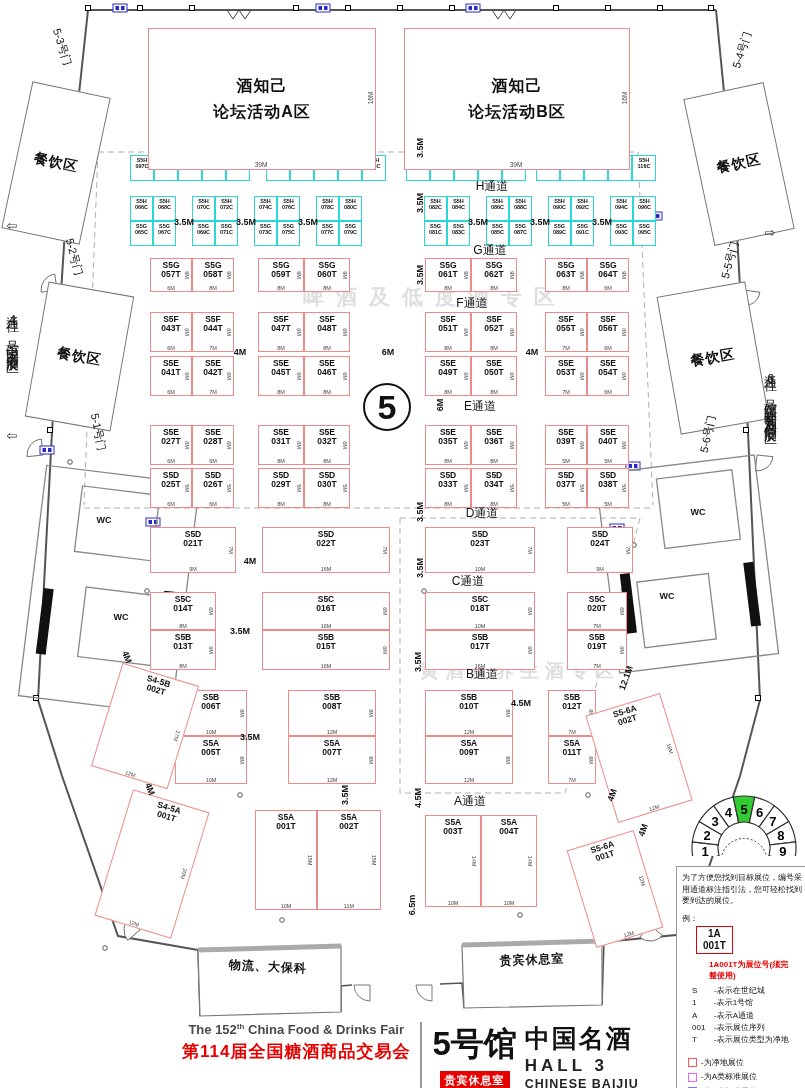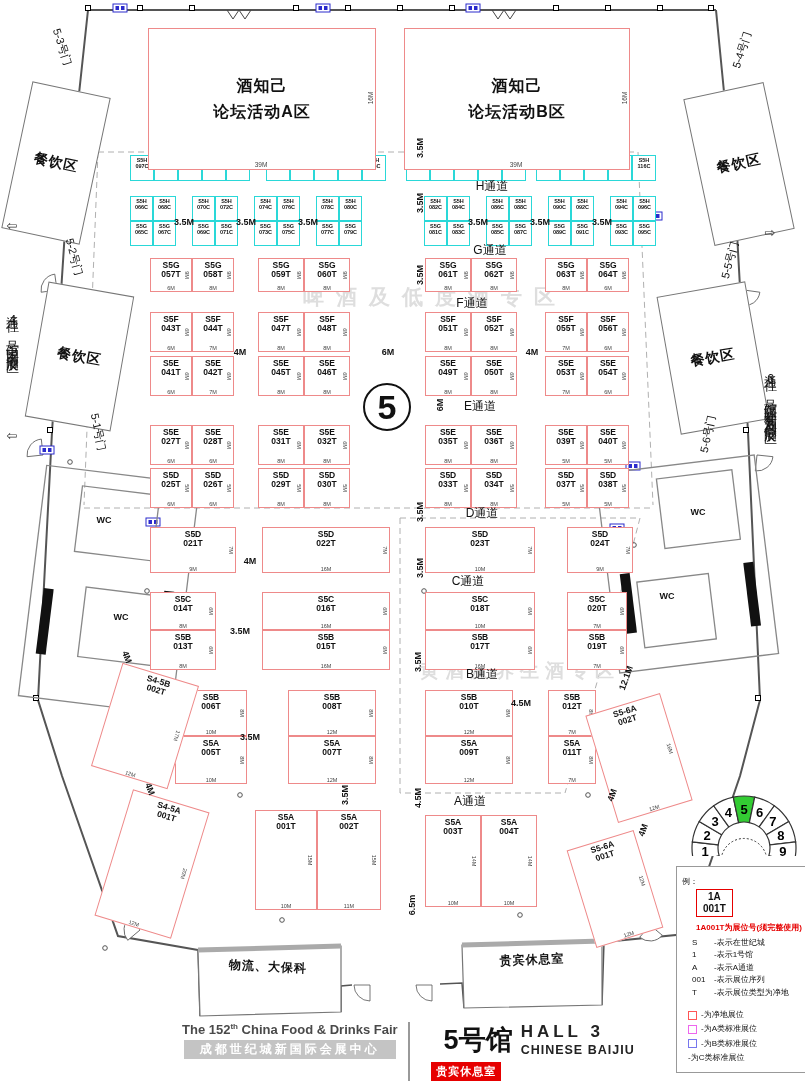--- a/index.html
+++ b/index.html
@@ -27,36 +27,36 @@
   .room{font-size:9px;font-weight:bold;}
   .roomlg{font-size:12px;font-weight:bold;letter-spacing:1px;}
   .dim2{font-size:6.5px;color:#444;}
   #big5{position:absolute;left:363px;top:383px;width:44px;height:44px;border:2.5px solid #111;border-radius:50%;background:#fff;display:flex;align-items:center;justify-content:center;font-size:34px;font-weight:bold;color:#111;z-index:4;}
   #fan{position:absolute;left:684px;top:784px;z-index:2;font-family:"Liberation Sans",sans-serif;}
   #legend{position:absolute;left:676px;top:866px;width:124px;border:1px solid #999;background:#fff;padding:5px 5px 6px;z-index:5;font-size:8px;color:#111;}
   .lg-intro{line-height:1.45;margin-bottom:2px;}
   .lg-ex-row{display:flex;align-items:flex-start;gap:4px;}
   .lg-ex-label{padding-top:4px;}
   .lg-sample{border:1.2px solid #e60000;display:inline-flex;flex-direction:column;align-items:center;font-size:10px;font-weight:bold;padding:1px 6px;line-height:1.2;margin:2px 0 2px 14px;}
-  .lg-note{color:#e60000;font-weight:bold;margin:3px 4px 4px;padding-left:10px;}
+  .lg-note{color:#e60000;font-weight:bold;margin:3px 17px 4px;padding-left:10px;}
   .lg-def{display:flex;gap:2px;line-height:1.55;padding-left:10px;}
   .lg-def .k{width:20px;}
   #lg-types{margin-top:9px;}
   .lg-type{display:flex;align-items:center;gap:4px;line-height:1.8;padding-left:6px;}
   .sw{width:9px;height:9px;border:1.5px solid #000;background:#fff;box-sizing:border-box;}
   #titleblock{position:absolute;left:182px;top:1022px;display:flex;align-items:stretch;gap:10px;z-index:5;}
   .tb-left{display:flex;flex-direction:column;align-items:center;gap:3px;}
   .tb-en{font-size:13px;font-weight:bold;color:#4a4a4a;}
   .tb-en sup{font-size:8px;}
   .tb-cn{font-size:17px;font-weight:bold;color:#e60000;letter-spacing:1px;}
   .tb-venue{background:#c4c4c4;color:#fff;font-weight:bold;font-size:12px;padding:1px 16px;letter-spacing:3px;}
   .tb-div{width:2px;background:#999;}
   .tb-right{display:flex;gap:8px;align-items:flex-start;}
   .tb-rcol1{display:flex;flex-direction:column;align-items:center;gap:4px;}
-  .tb-hallcn{font-size:27px;font-weight:900;color:#111;margin-left:24px;}
+  .tb-hallcn{font-size:33px;font-weight:900;color:#111;}
   .tb-badge{background:#e60000;color:#fff;font-size:11px;font-weight:bold;padding:2px 5px;letter-spacing:1px;}
   .tb-rcol2{display:flex;flex-direction:column;gap:1px;}
   .tb-hallname{font-size:25px;font-weight:900;color:#111;letter-spacing:2px;}
   .tb-halleng{font-size:17px;font-weight:900;color:#222;letter-spacing:4px;}
   .tb-hallsub{font-size:12.5px;font-weight:900;color:#222;letter-spacing:1px;}
 </style>
 </head>
 <body>
 
 <div id="plan">
@@ -221,20 +221,21 @@
       <path d="M90.319570402375,21.754010242208487 A52,52 0 0 1 104.77910488441071,37.56457366050353 L82.38955244220536,50.78228683025176 A26,26 0 0 0 75.1597852011875,42.87700512110425 Z" fill="#fff" stroke="#333" stroke-width="1.2"></path>
       <text x="88.77935037403829" y="42.179874771416024" text-anchor="middle" font-size="13" font-weight="bold">7</text>
       <path d="M104.77910488441071,37.56457366050353 A52,52 0 0 1 111.636590538587,57.86302048640315 L85.8182952692935,60.93151024320157 A26,26 0 0 0 82.38955244220536,50.78228683025176 Z" fill="#fff" stroke="#333" stroke-width="1.2"></path>
       <text x="96.94846905805885" y="56.01758700147812" text-anchor="middle" font-size="13" font-weight="bold">8</text>
       <path d="M111.636590538587,57.86302048640315 A52,52 0 0 1 109.72784731007783,79.20332864558232 L84.86392365503892,71.60166432279115 A26,26 0 0 0 85.8182952692935,60.93151024320157 Z" fill="#fff" stroke="#333" stroke-width="1.2"></path>
       <text x="98.84492850471705" y="71.97441066418756" text-anchor="middle" font-size="13" font-weight="bold">9</text>
       <path d="M38.00499061285018,70.72454920862293 A23,23 0 0 1 81.99500938714982,70.72454920862295" fill="none" stroke="#333" stroke-dasharray="2,2"></path>
     </svg>
 
   <div id="legend">
+    <div class="lg-intro">为了方便您找到目标展位，编号采用通道标注指引法，您可轻松找到要到达的展位。</div>
     <div class="lg-ex-row">
       <span class="lg-ex-label">例：</span>
     </div>
     <div class="lg-sample">
       <span>1A</span>
       <span>001T</span>
     </div>
     <div class="lg-note">1A001T为展位号(须完整使用)</div>
     <div id="lg-defs">
         <div class="lg-def">
@@ -274,29 +275,30 @@
         <div class="lg-type">
           <span>-为C类标准展位</span>
         </div>
       </div>
     
   </div>
 
   <div id="titleblock">
     <div class="tb-left">
       <div class="tb-en"><span>The 152</span><sup>th</sup><span> China Food &amp; Drinks Fair</span></div>
-      <div class="tb-venue">成都世纪城新国际会展中心</div>
+      <div class="tb-cn">第114届全国糖酒商品交易会</div>
     </div>
     <div class="tb-div"></div>
     <div class="tb-right">
       <div class="tb-rcol1">
         <span class="tb-hallcn">5号馆</span>
         <span class="tb-badge">贵宾休息室</span>
       </div>
       <div class="tb-rcol2">
+        <span class="tb-hallname">中国名酒</span>
         <span class="tb-halleng">HALL 3</span>
         <span class="tb-hallsub">CHINESE BAIJIU</span>
       </div>
     </div>
   </div>
 <div class="booth c" style="left: 130px; top: 155px; width: 24px; height: 26px;">
       <div class="bcode">
         <div>S5H</div>
         <div>097C</div>
       </div>

